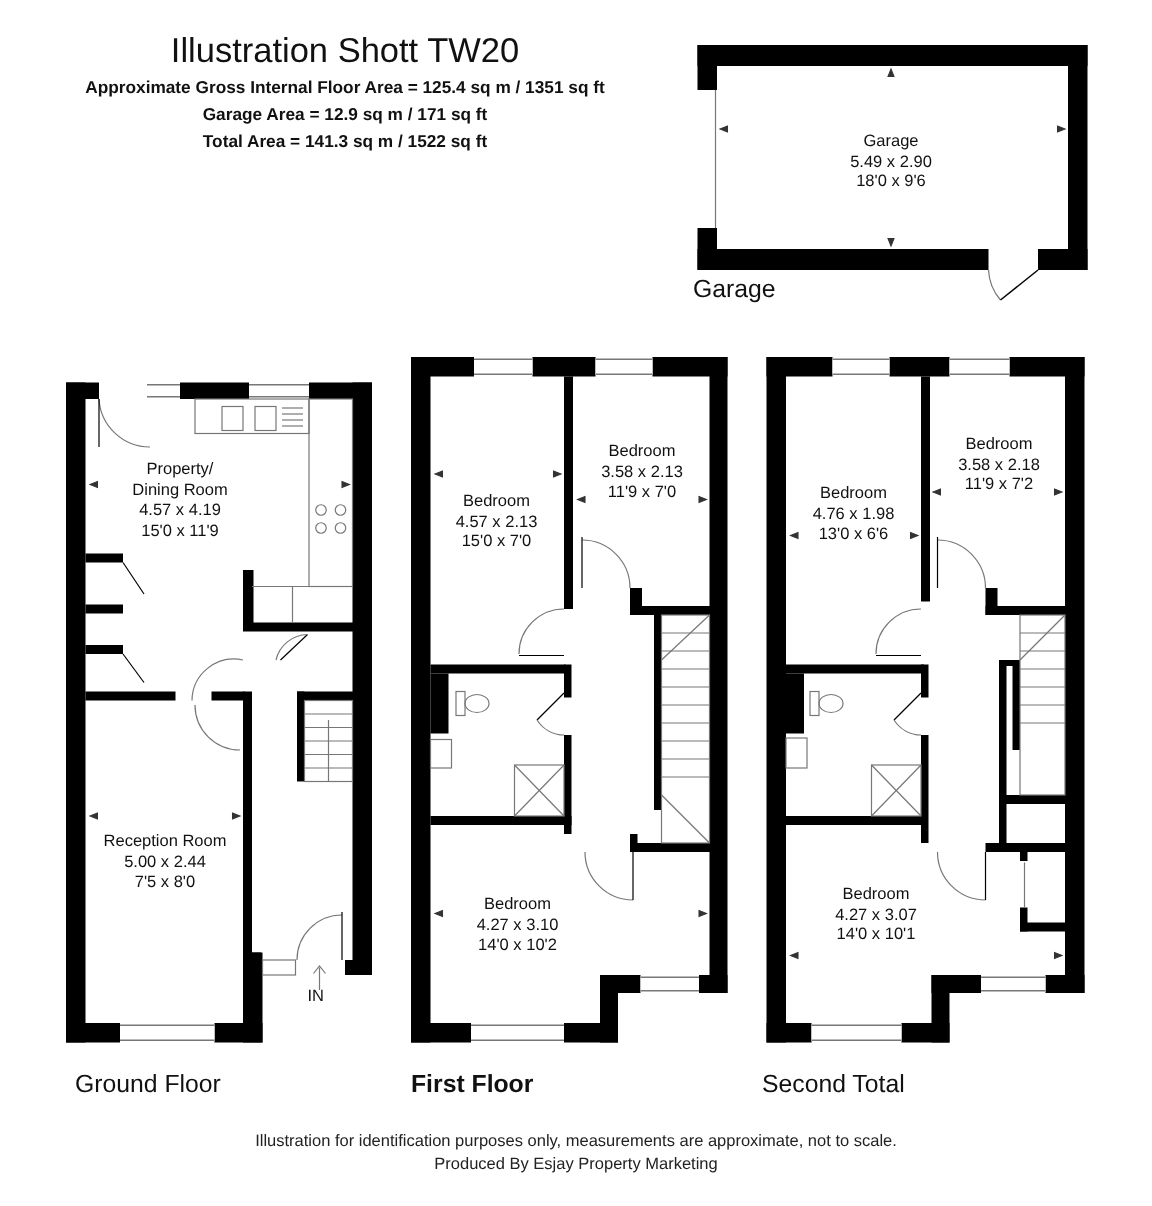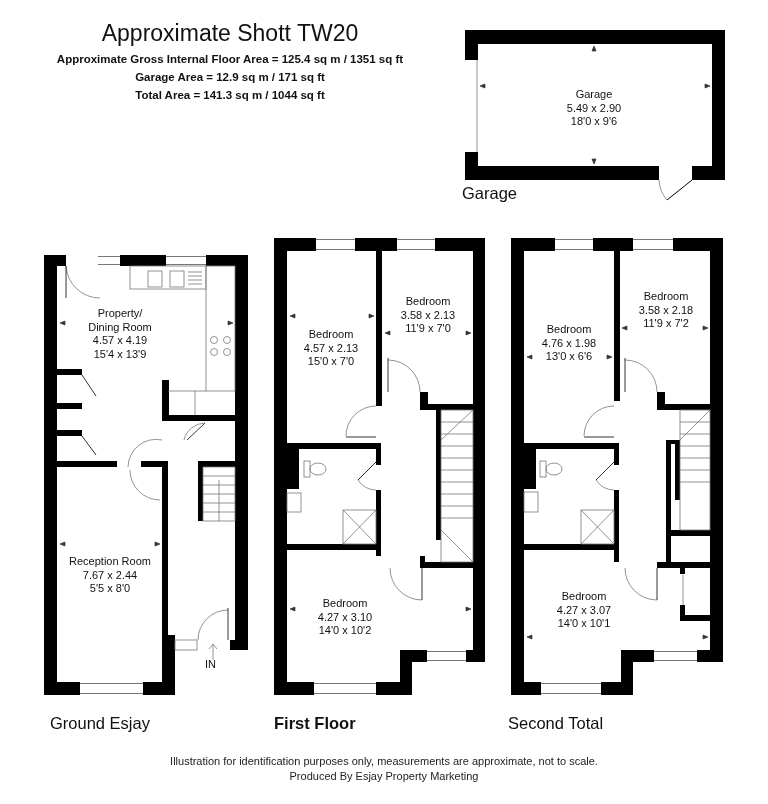--- a/index.html
+++ b/index.html
@@ -10,24 +10,24 @@
   .wall { position:absolute; background:#000; }
   .win { position:absolute; background:#fff; border-top:1px solid #777; border-bottom:1px solid #777; box-sizing:border-box; }
   .room-label { position:absolute; text-align:center; font-size:11px; line-height:13.5px; color:#111; white-space:nowrap; transform:translateX(-50%); }
   .floor-label { position:absolute; font-size:16.5px; color:#111; }
   .footer { position:absolute; left:0; width:768px; text-align:center; font-size:11px; color:#222; }
   svg.overlay { position:absolute; left:0; top:0; pointer-events:none; }
 </style>
 </head>
 <body>
 
-<div class="abs title">Approximate Shott TW20</div>
+<div class="abs title">Illustration Shott TW20</div>
 <div class="abs sub" style="top:53px;">Approximate Gross Internal Floor Area = 125.4 sq m / 1351 sq ft</div>
 <div class="abs sub" style="top:71px;">Garage Area = 12.9 sq m / 171 sq ft</div>
-<div class="abs sub" style="top:89px;">Total Area = 141.3 sq m / 1044 sq ft</div>
+<div class="abs sub" style="top:89px;">Total Area = 141.3 sq m / 1522 sq ft</div>
 
 <div>
   <div class="wall" style="left:465px;top:30px;width:260px;height:14px;"></div>
   <div class="wall" style="left:712px;top:30px;width:13px;height:150px;"></div>
   <div class="wall" style="left:465px;top:30px;width:13px;height:30px;"></div>
   <div class="wall" style="left:465px;top:152px;width:13px;height:28px;"></div>
   <div class="wall" style="left:465px;top:166px;width:194px;height:14px;"></div>
   <div class="wall" style="left:692px;top:166px;width:33px;height:14px;"></div>
   <div class="room-label" style="left:594px;top:88px;">
     <div>Garage</div>
@@ -62,29 +62,29 @@
   <div class="wall" style="left:198px;top:461px;width:5px;height:60px;"></div>
 
   <div class="win" style="left:80px;top:683px;width:63px;height:11px;"></div>
   <div class="win" style="left:166px;top:256px;width:40px;height:9px;"></div>
   <div class="win" style="left:98px;top:256px;width:22px;height:9px;"></div>
 
   <div class="room-label" style="left:120px;top:307px;">
     <div>Property/</div>
     <div>Dining Room</div>
     <div>4.57 x 4.19</div>
-    <div>15'4 x 13'9</div>
+    <div>15'0 x 11'9</div>
   </div>
   <div class="room-label" style="left:110px;top:555px;">
     <div>Reception Room</div>
-    <div>7.67 x 2.44</div>
-    <div>5'5 x 8'0</div>
+    <div>5.00 x 2.44</div>
+    <div>7'5 x 8'0</div>
   </div>
   <div class="abs" style="left:205px;top:658px;font-size:11px;">IN</div>
-  <div class="floor-label" style="left:50px;top:714px;">Ground Esjay</div>
+  <div class="floor-label" style="left:50px;top:714px;">Ground Floor</div>
 </div>
 
 <div>
   <div class="wall" style="left:274px;top:238px;width:13px;height:457px;"></div>
   <div class="wall" style="left:274px;top:238px;width:42px;height:13px;"></div>
   <div class="wall" style="left:355px;top:238px;width:42px;height:13px;"></div>
   <div class="wall" style="left:435px;top:238px;width:50px;height:13px;"></div>
   <div class="wall" style="left:473px;top:238px;width:12px;height:424px;"></div>
   <div class="wall" style="left:274px;top:682px;width:40px;height:13px;"></div>
   <div class="wall" style="left:376px;top:682px;width:36px;height:13px;"></div>

